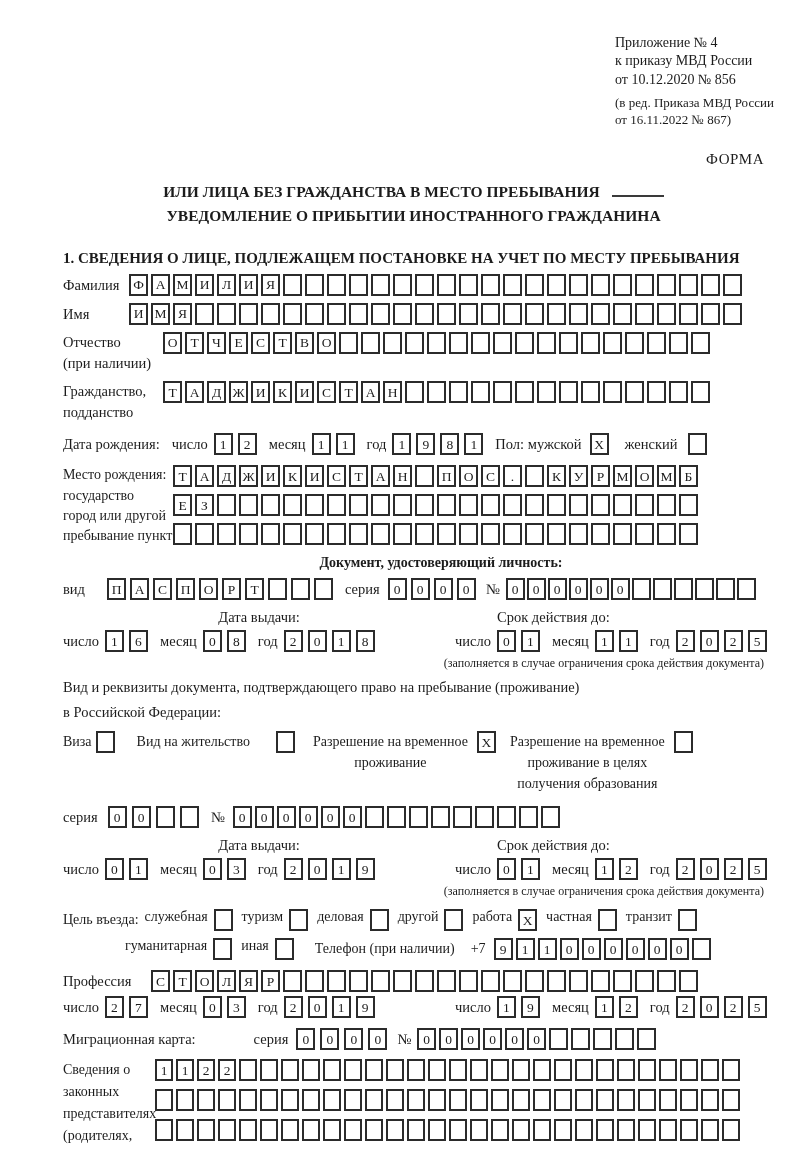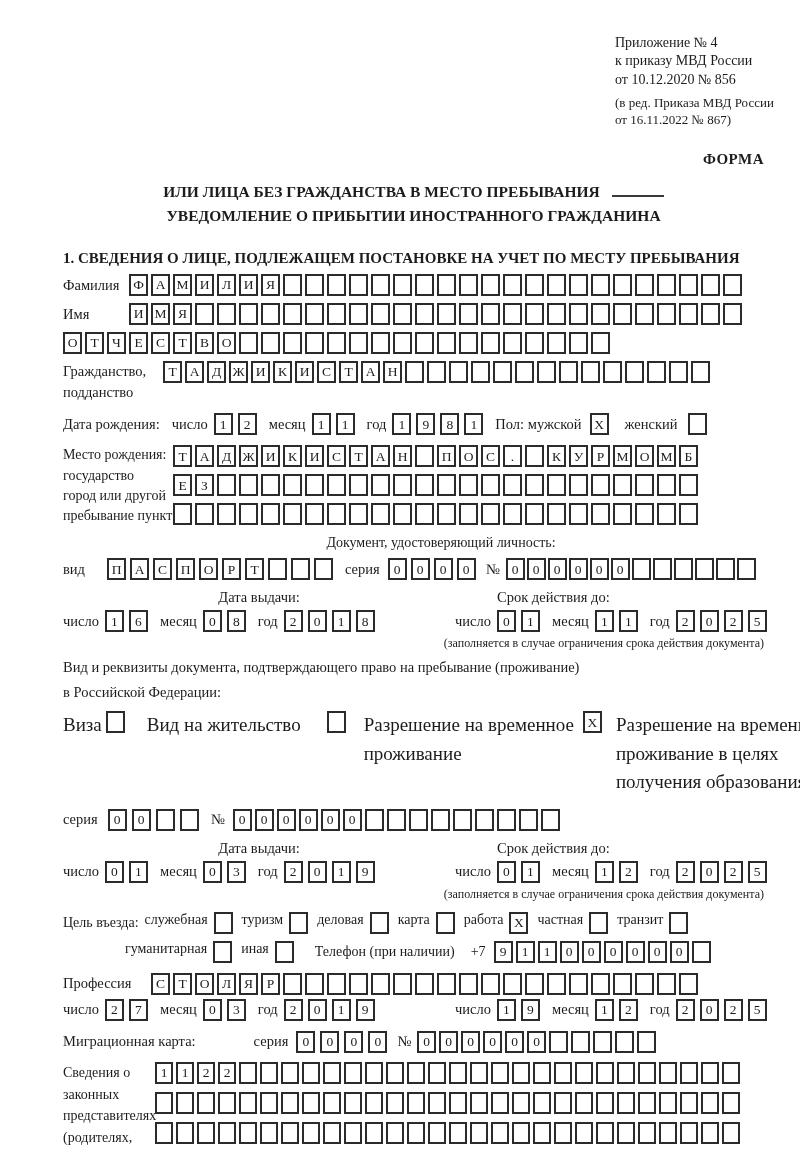--- a/index.html
+++ b/index.html
@@ -1,54 +1,54 @@
 <!DOCTYPE html>
 <html><head>
 <meta charset="utf-8">
 <style>
   *{box-sizing:border-box;margin:0;padding:0}
   html,body{background:#fff}
   body{width:800px;height:1163px;margin:0 auto;font-family:"Liberation Serif","DejaVu Serif",serif;color:#1c1c1c;overflow:hidden}
   .page{padding:34px 36px 10px 63px;width:800px;height:1163px}
   .hdr{margin-left:552px;font-size:14px;line-height:1.32;width:200px}
   .hdr .rev{font-size:13px;margin-top:6px;line-height:1.3}
-  .forma{font-weight:bold;text-align:right;margin-top:22px;font-size:15px;letter-spacing:.5px}
+  .forma{font-weight:normal;text-align:right;margin-top:22px;font-size:15px;letter-spacing:.5px}
   .title{text-align:center;font-weight:bold;font-size:15.5px;line-height:1.55;margin-top:12px}
   .blank{display:inline-block;width:52px;border-bottom:2px solid #3a3a3a;height:4px;margin-left:12px}
   .sec{font-weight:bold;font-size:15px;margin-top:22px;white-space:nowrap}
   .row{display:flex;align-items:center;margin-top:7px}
   .row.top{align-items:flex-start}
   .lbl{font-size:14.5px;flex:none}
   .lblcol{flex:none;font-size:14.5px;line-height:1.45;white-space:nowrap}
   .w66{width:66px}
   .w100{width:100px}
   .w110{width:110px;font-size:14px}
   .w44{width:44px}
   .boxes{display:flex;gap:3px;flex:none;flex-wrap:nowrap}
   .g2{gap:2px}.g4{gap:4px}.g5{gap:5px}
   .bx{width:19px;height:22px;border:2px solid #2b2b2b;display:inline-flex;align-items:center;justify-content:center;font-size:13.5px;line-height:1;flex:none;background:#fff}
-  .dochead{text-align:center;font-weight:normal;font-size:14px;margin-top:9px;padding-left:55px}
+  .dochead{text-align:center;font-weight:bold;font-size:14px;margin-top:9px;padding-left:55px}
   .mlr10{margin:0 8px 0 12px}
   .mlr8{margin:0 6px 0 10px}
   .datehead{display:flex;font-size:14.5px;margin-top:9px}
   .dh-left{width:392px;text-align:center;flex:none}
   .dh-right{margin-left:42px}
   .daterow{display:flex;align-items:center;margin-top:4px}
   .dhalf{display:flex;align-items:center;flex:none}
   .dhalf.left{width:392px}
   .dhalf .dw{font-size:14.5px;margin:0 6px 0 12px}
   .dhalf .dw:first-child{margin-left:0}
   .dategroup{display:flex;align-items:center}
   .dategroup .dw{font-size:14.5px;margin:0 6px 0 12px}
   .note-r{text-align:right;font-size:12px;margin-top:4px}
   .plain{font-size:14.5px;margin-top:8px}
   .stayrow{display:flex;align-items:flex-start;margin-top:10px}
   .stayopt{display:flex;align-items:flex-start;flex:none}
   .stayopt .bx{margin-left:9px}
-  .staylbl{font-size:19px;line-height:1.5;text-align:left}
+  .staylbl{font-size:14px;line-height:1.5;text-align:center}
   .ml16{margin-left:16px}.ml12{margin-left:12px}.ml10{margin-left:10px}.ml8{margin-left:8px}
   .optrow{display:flex;align-items:center}
   .opt{display:inline-flex;align-items:flex-start;margin-right:9px}
   .optlbl{margin-right:6px;font-size:14px;white-space:nowrap}
   .purpose .lbl{font-size:14px}
   .indent62{margin-left:62px}
   .reps{display:flex;align-items:flex-start;margin-top:9px}
   .repslbl{width:92px;flex:none;font-size:14px;line-height:1.55;white-space:nowrap}
   .repsrows{flex:none;margin-left:0}
   .repsrows .boxes{margin-bottom:8px}
@@ -140,20 +140,24 @@
         <span class="bx"></span>
         <span class="bx"></span>
         <span class="bx"></span>
         <span class="bx"></span>
         <span class="bx"></span>
         <span class="bx"></span>
       </span>
   </div>
 
   <div class="row top">
+    <span class="lblcol w100">
+      <div>Отчество</div>
+      <div>(при наличии)</div>
+    </span>
     <span class="boxes">
         <span class="bx">О</span>
         <span class="bx">Т</span>
         <span class="bx">Ч</span>
         <span class="bx">Е</span>
         <span class="bx">С</span>
         <span class="bx">Т</span>
         <span class="bx">В</span>
         <span class="bx">О</span>
         <span class="bx"></span>
@@ -524,21 +528,21 @@
         </span>
         <span class="opt">
           <span class="optlbl">туризм</span>
           <span class="bx"></span>
         </span>
         <span class="opt">
           <span class="optlbl">деловая</span>
           <span class="bx"></span>
         </span>
         <span class="opt">
-          <span class="optlbl">карта</span>
+          <span class="optlbl">другой</span>
           <span class="bx"></span>
         </span>
         <span class="opt">
           <span class="optlbl">работа</span>
           <span class="bx">X</span>
         </span>
         <span class="opt">
           <span class="optlbl">частная</span>
           <span class="bx"></span>
         </span>

